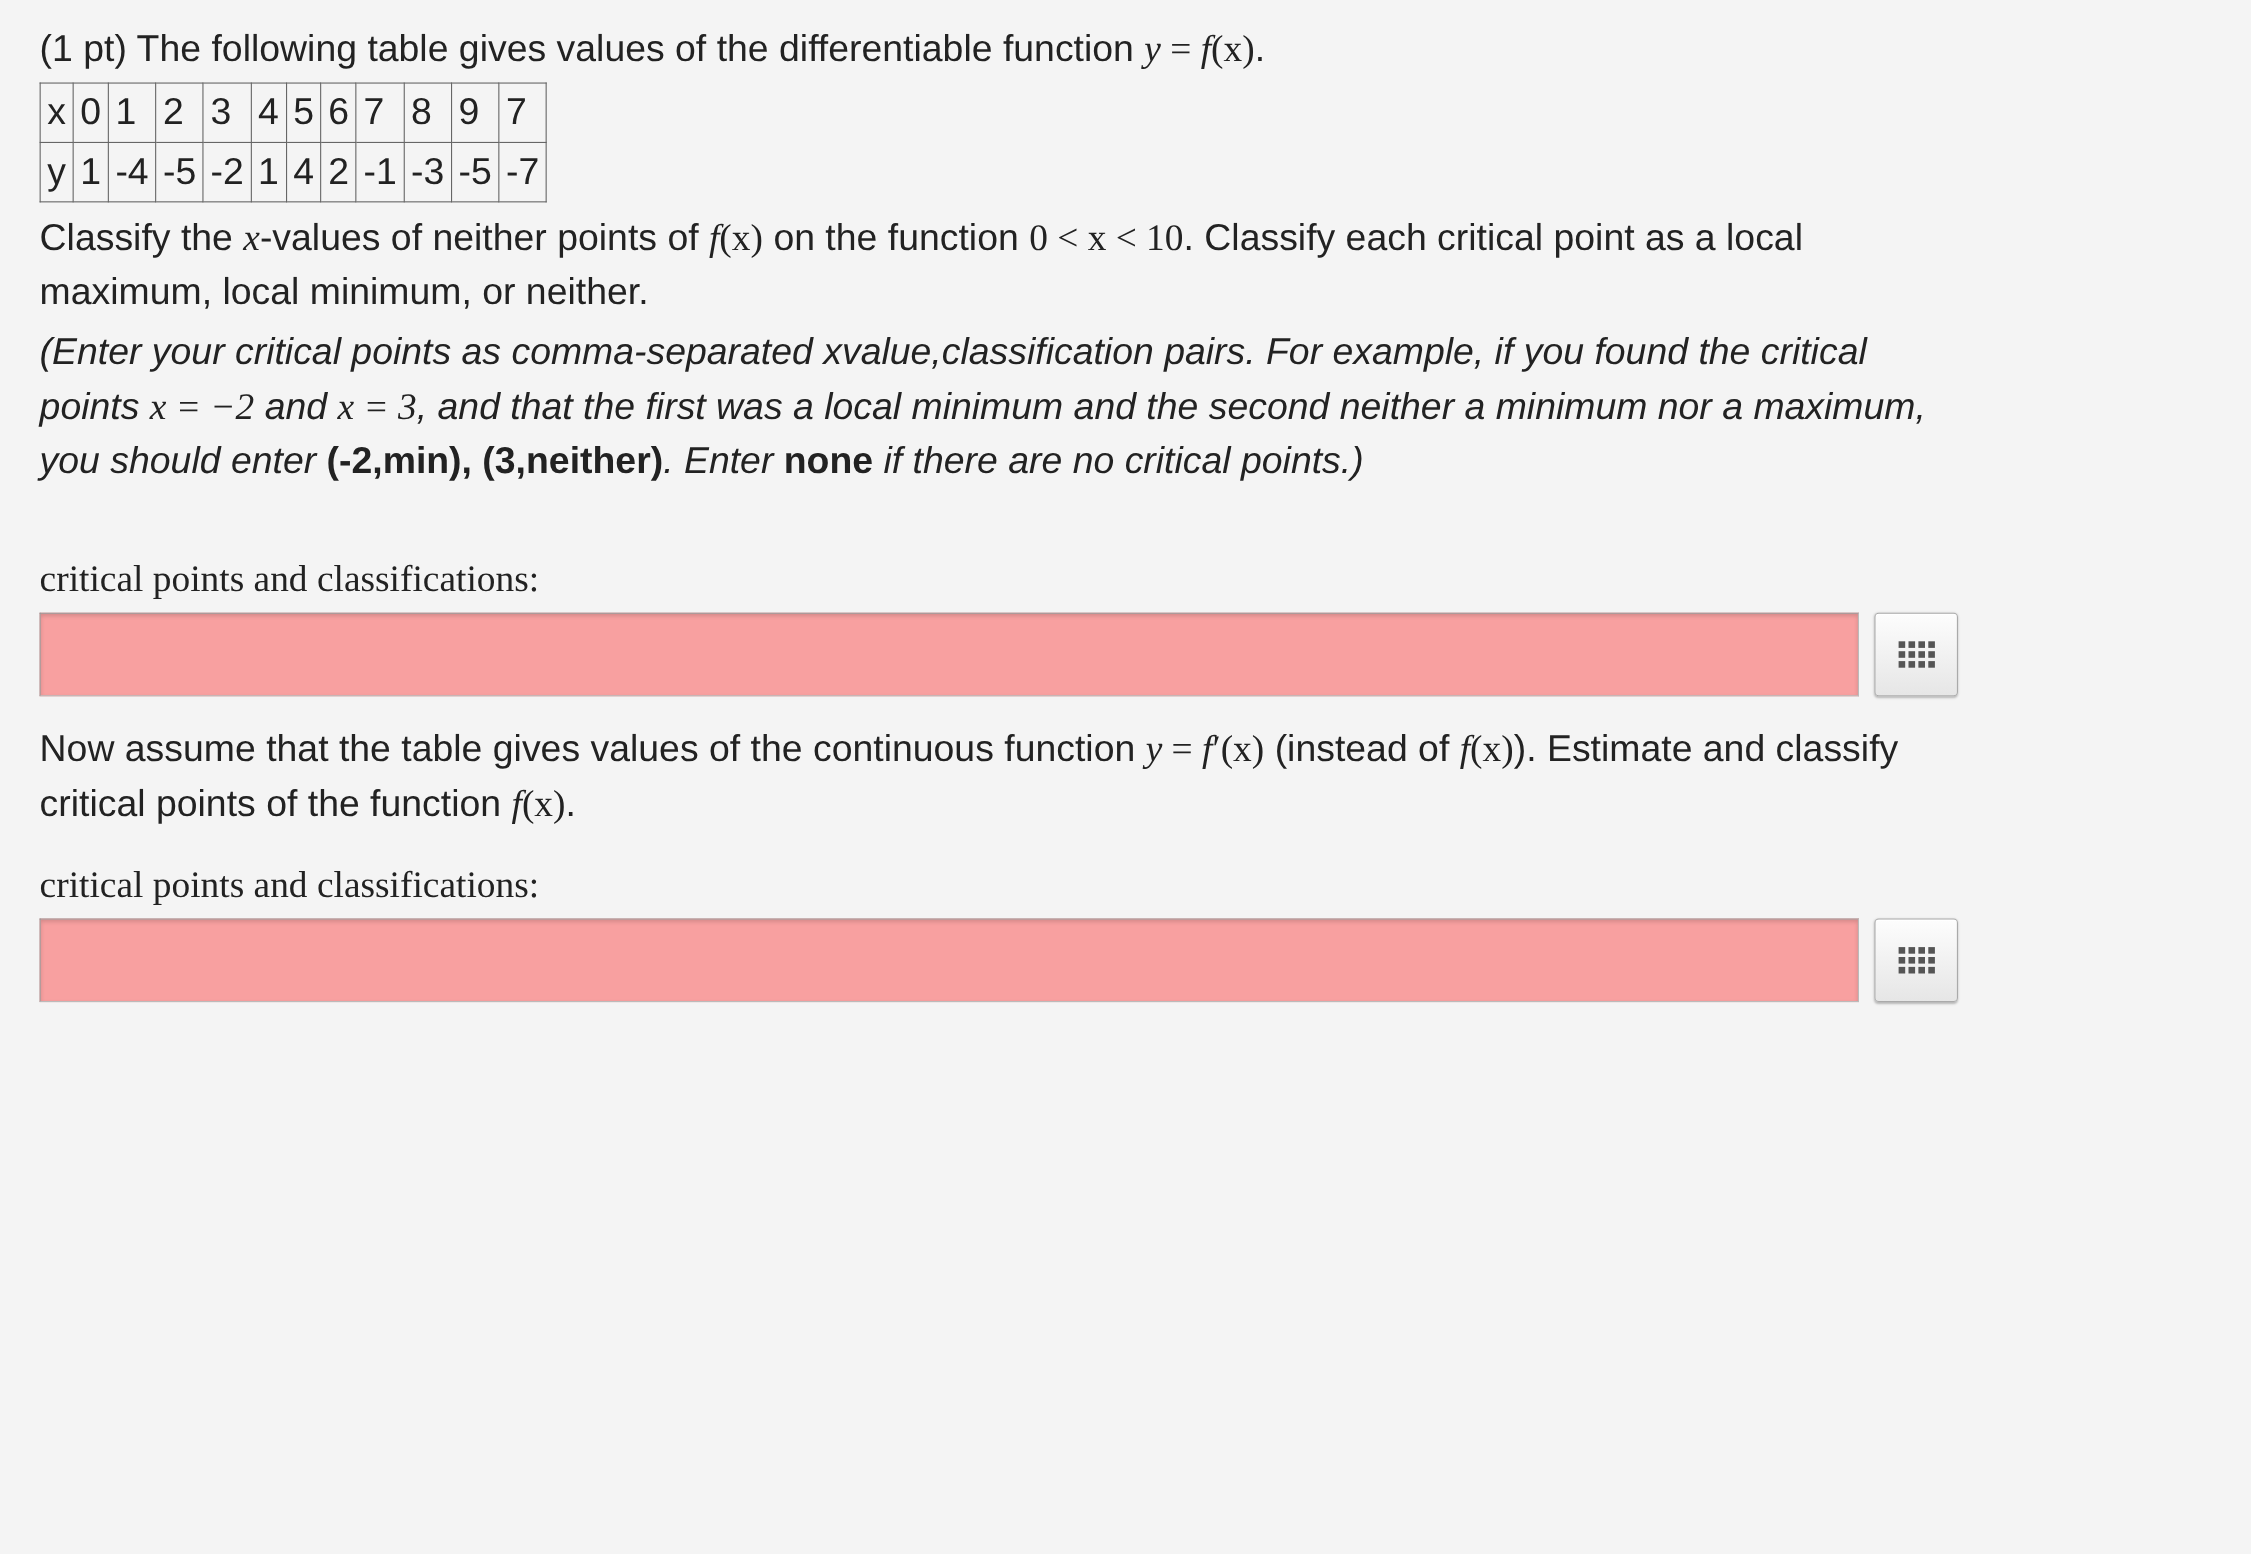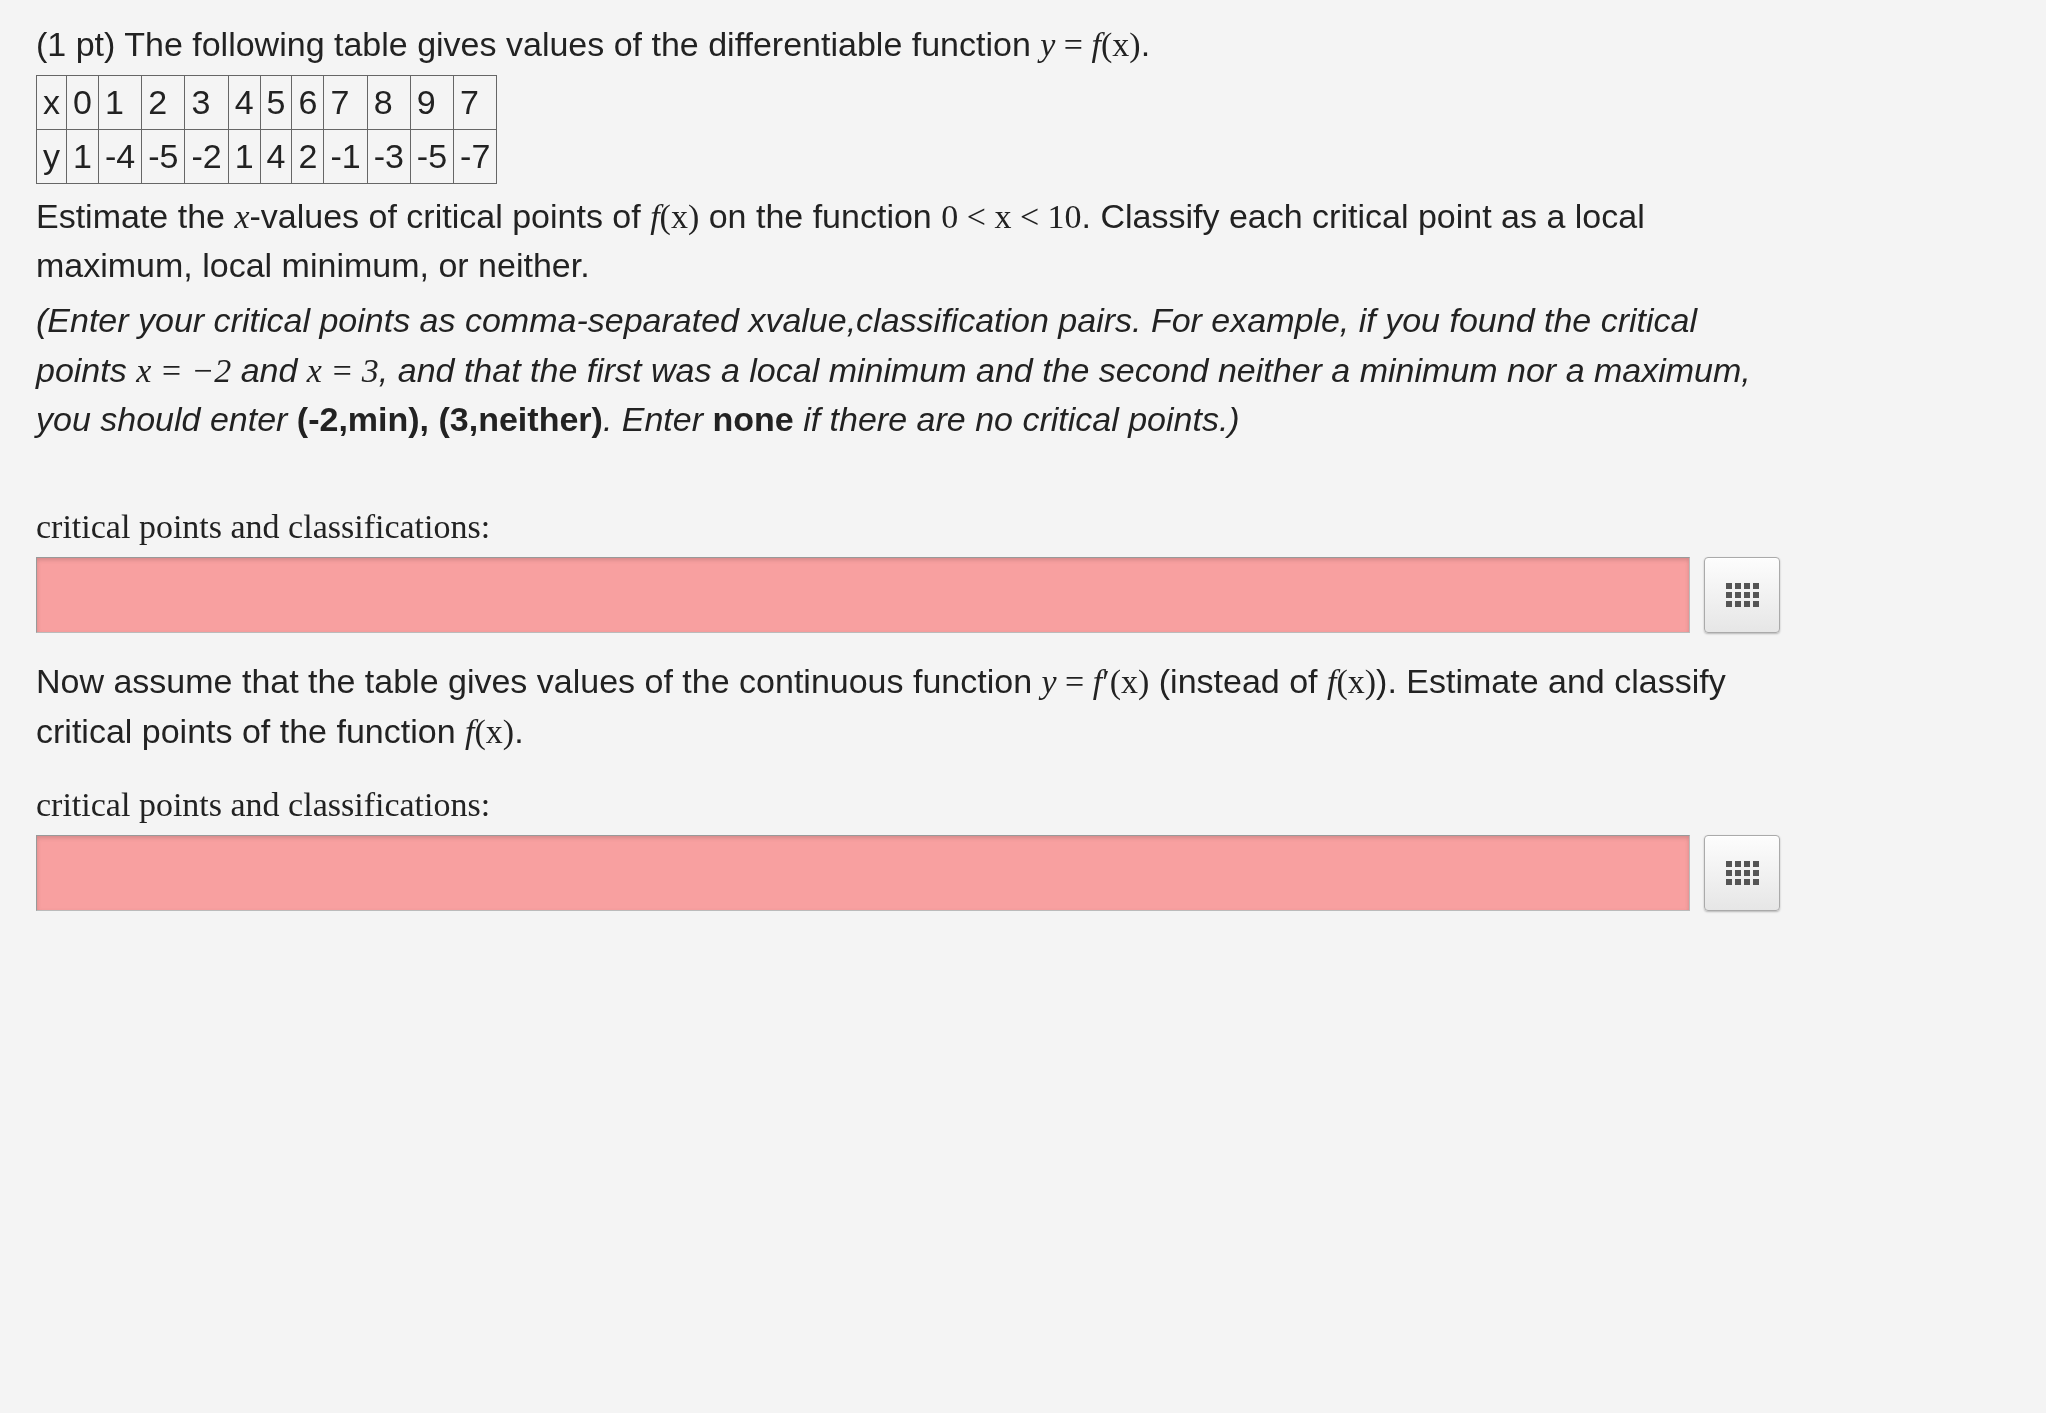--- a/index.html
+++ b/index.html
@@ -116,21 +116,21 @@
       <td>2</td>
       <td>-1</td>
       <td>-3</td>
       <td>-5</td>
       <td>-7</td>
     </tr>
   </tbody>
     </table>
 
   <div class="block">
-    <span>Estimate the </span><span class="mathit">x</span><span>-values of critical points of </span><span class="mathit">f</span><span class="mathup">(x)</span><span> on the function </span><span class="mathup">0 &lt; x &lt; 10</span><span>. Classify each critical point as a local maximum, local minimum, or neither.</span>
+    <span>Classify the </span><span class="mathit">x</span><span>-values of neither points of </span><span class="mathit">f</span><span class="mathup">(x)</span><span> on the function </span><span class="mathup">0 &lt; x &lt; 10</span><span>. Classify each critical point as a local maximum, local minimum, or neither.</span>
   </div>
 
   <div class="block italic">
     <span>(Enter your critical points as comma-separated xvalue,classification pairs. For example, if you found the critical points </span><span class="mathit">x</span><span class="mathup"> = </span><span class="mathup">−</span><span class="mathup">2</span><span> and </span><span class="mathit">x</span><span class="mathup"> = </span><span class="mathup">3</span><span>, and that the first was a local minimum and the second neither a minimum nor a maximum, you should enter </span><span class="bold" style="font-style:normal">(-2,min), (3,neither)</span><span>. Enter </span><span class="bold" style="font-style:normal">none</span><span> if there are no critical points.)</span>
   </div>
 
   <div class="spacer-top"></div>
 
   <div class="prompt-label">critical points and classifications:</div>
   <div class="answer-row">

